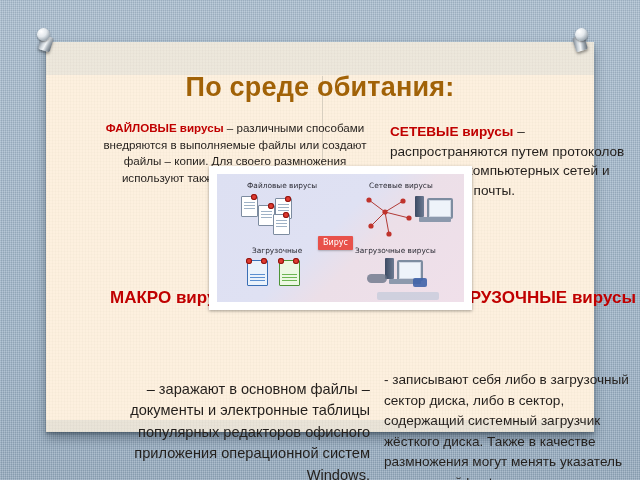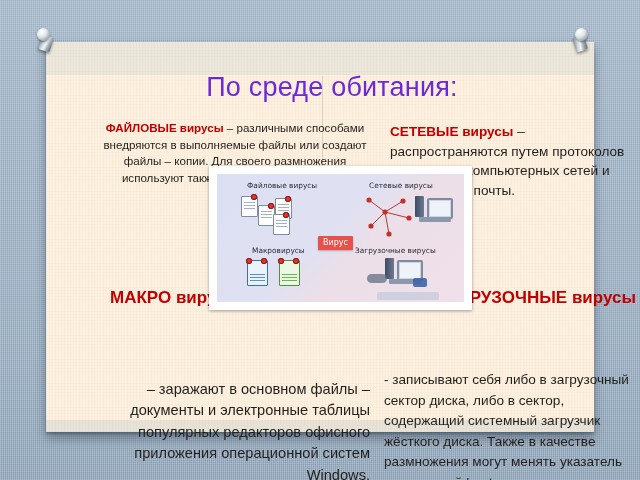--- a/index.html
+++ b/index.html
@@ -43,26 +43,25 @@
   }
   
   #card-foot{
     position:absolute;left:0;bottom:0;width:100%;height:12px;
     background:#e8e2d6;
   }
 
   #title{
     position:absolute;left:0;top:28px;width:100%;
     text-align:center;
-    color:#6d28d9;
-    font-size:27px;font-weight:normal;
+    color:#a16207;
+    font-size:27px;font-weight:bold;
     letter-spacing:.2px;
     line-height:34px;
     z-index:6;
-    padding-left:12px;
   }
 
   
   .col{position:absolute;z-index:3;color:#231f1c;}
   #col-tl{left:54px; top:78px; width:270px; text-align:center;
           font-size:11.6px;line-height:16.5px;}
   #col-tr{left:344px;top:80px; width:244px; text-align:left;
           font-size:13.6px;line-height:19.5px;}
   #col-bl{left:54px; top:245px;width:270px; text-align:right;
           font-size:14.6px;line-height:21.5px;}
@@ -175,21 +174,21 @@
   <div class="col" id="col-br">
     <div class="hdr-red" id="hdr-boot">ЗАГРУЗОЧНЫЕ вирусы</div>
     <span id="txt-boot">-  записывают себя либо в загрузочный сектор диска, либо в сектор, содержащий системный загрузчик жёсткого диска. Также в качестве размножения могут менять указатель на активный boot-сектор.</span>
   </div>
 
   <div id="diagram">
     <div id="diagram-inner">
 
       <span class="dg-label" id="dg-l1">Файловые вирусы</span>
       <span class="dg-label" id="dg-l2">Сетевые вирусы</span>
-      <span class="dg-label" id="dg-l3">Макровирусы</span>
+      <span class="dg-label" id="dg-l3">Загрузочные</span>
       <span class="dg-label" id="dg-l4">Загрузочные вирусы</span>
 
       <span id="dg-center">Вирус</span>
 
       <span class="doc" style="left:24px;top:22px;">
         <i class="ln" style="top:5px"></i>
           <i class="ln" style="top:8px"></i>
           <i class="ln" style="top:11px"></i>
       </span>
       <span class="bug" style="left:34px;top:20px;"></span>

